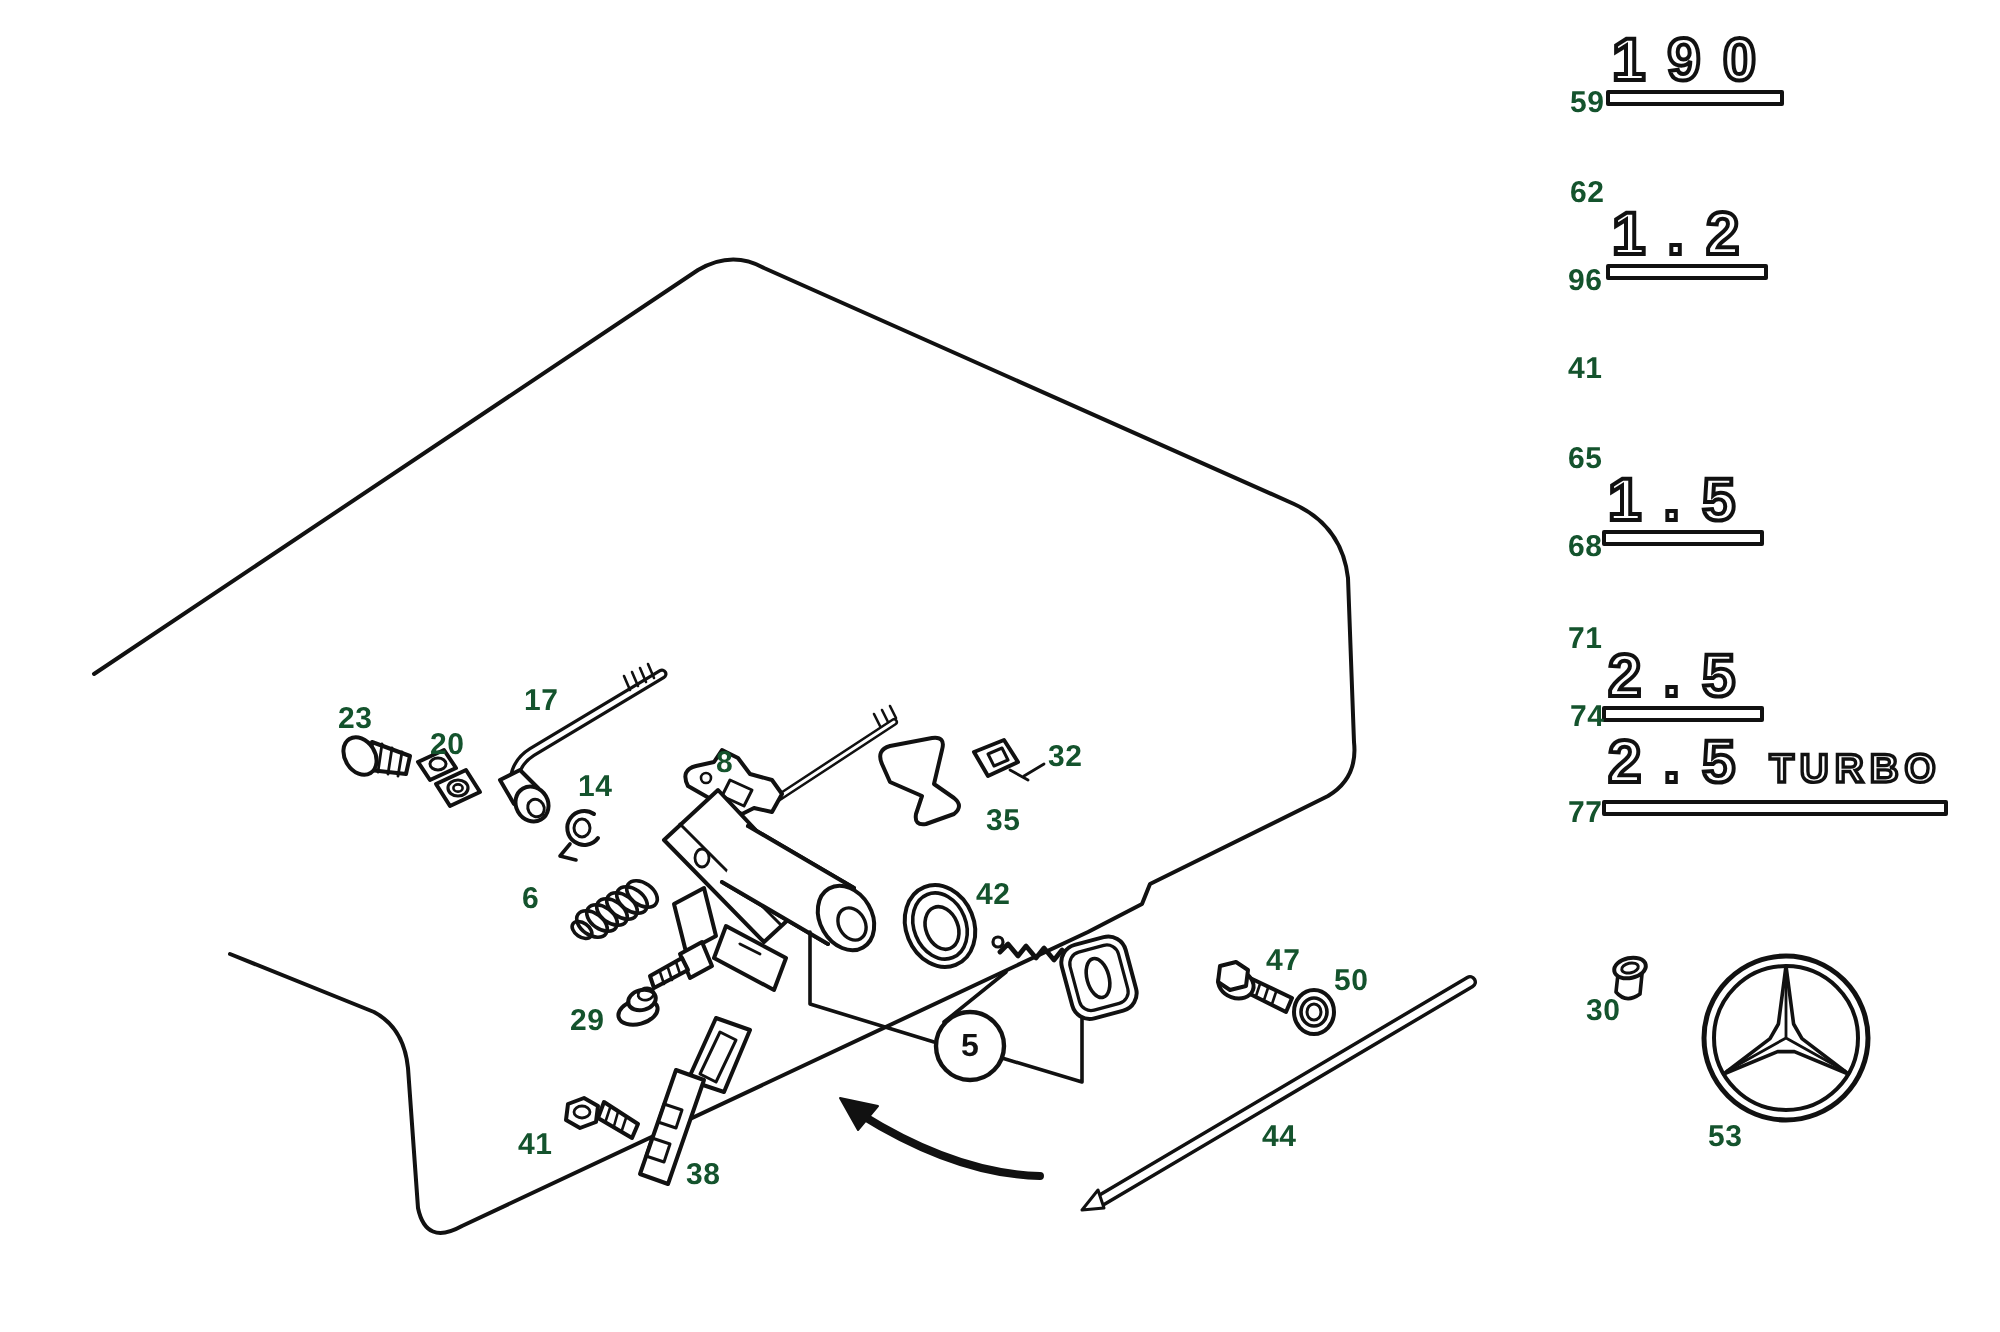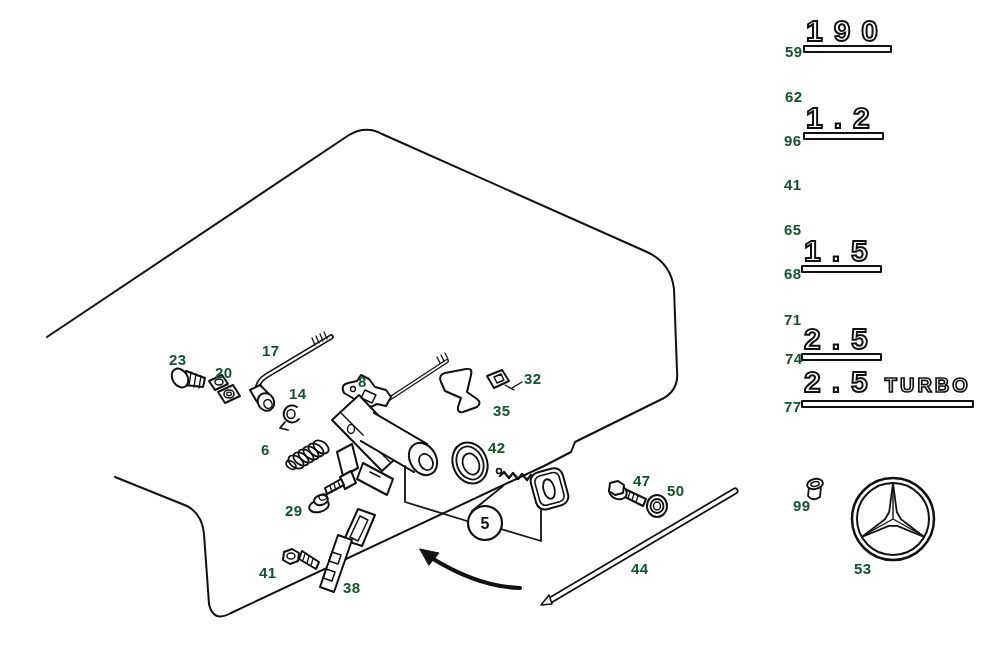--- a/index.html
+++ b/index.html
@@ -196,21 +196,21 @@
   <div class="lbl" style="left:285px;top:502px">29</div>
   <div class="lbl" style="left:259px;top:564px">41</div>
   <div class="lbl" style="left:343px;top:579px">38</div>
   <div class="lbl" style="left:524px;top:370px">32</div>
   <div class="lbl" style="left:493px;top:402px">35</div>
   <div class="lbl" style="left:488px;top:439px">42</div>
   <div class="c5num">5</div>
   <div class="lbl" style="left:631px;top:560px">44</div>
   <div class="lbl" style="left:633px;top:472px">47</div>
   <div class="lbl" style="left:667px;top:482px">50</div>
-  <div class="lbl" style="left:793px;top:497px">99</div>
+  <div class="lbl" style="left:793px;top:497px">30</div>
   <div class="lbl" style="left:854px;top:560px">53</div>
 
   <div class="badge" style="left:806px;top:17px">
     <span class="btext">190</span>
     <div class="bbar"></div>
   </div>
   <div class="lbl" style="left:785px;top:43px">59</div>
 
   <div class="lbl" style="left:785px;top:88px">62</div>
 

